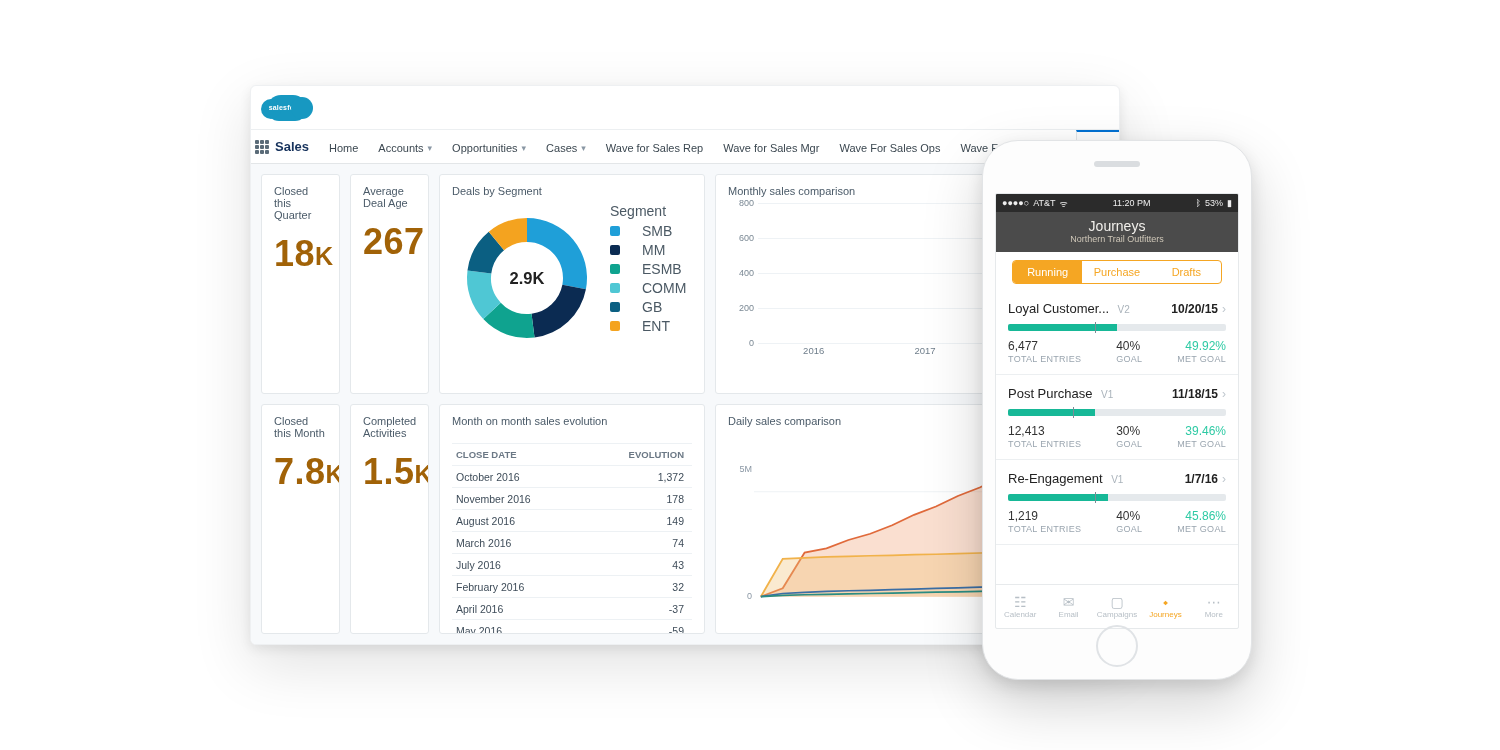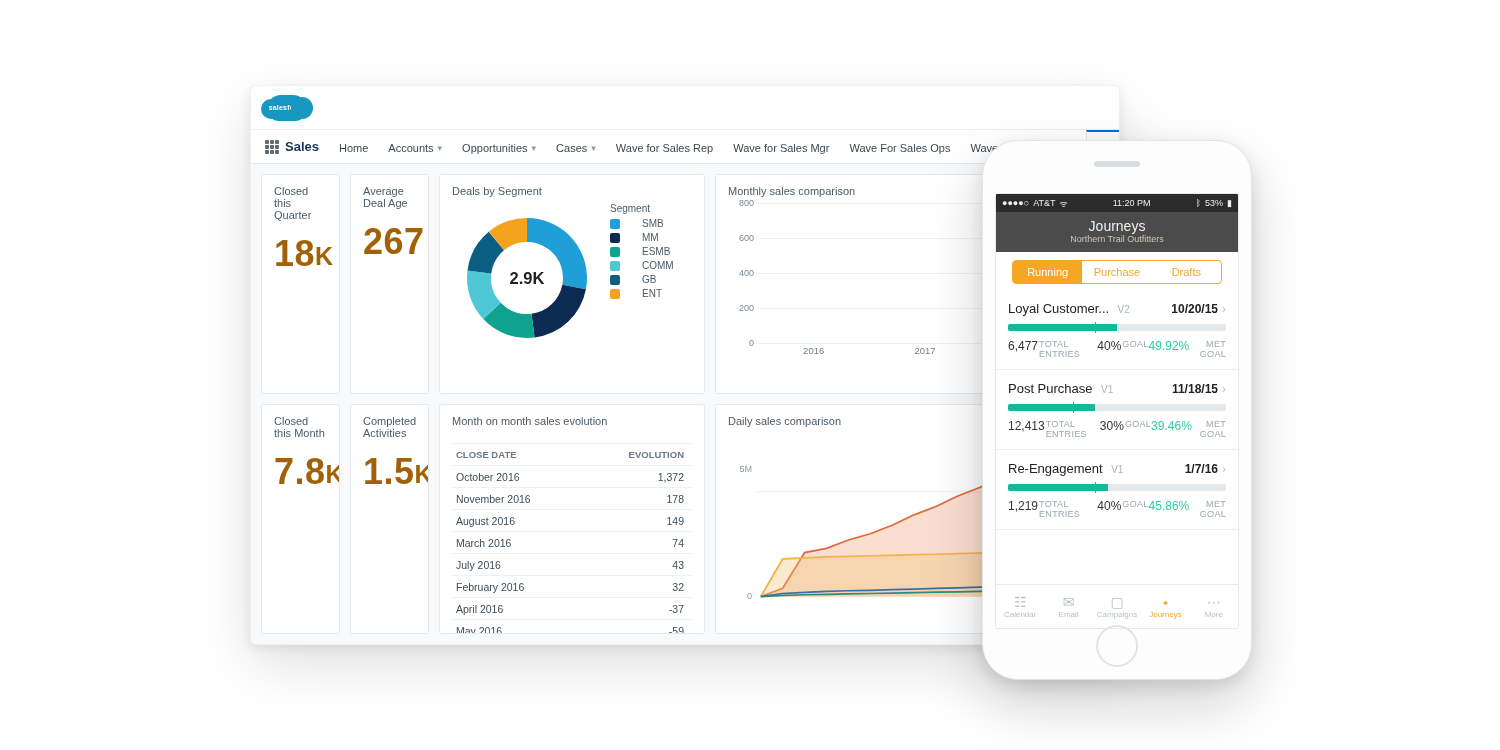--- a/index.html
+++ b/index.html
@@ -25,21 +25,21 @@
   .sf-cloud {
     width: 40px; height: 26px; background:#1798c1; border-radius: 14px 14px 12px 12px;
     position: relative; display:flex; align-items:center; justify-content:center;
   }
   .sf-cloud::before, .sf-cloud::after { content:""; position:absolute; background:#1798c1; border-radius:50%; }
   .sf-cloud::before { width:20px;height:20px; left:-6px; top:4px; }
   .sf-cloud::after  { width:22px;height:22px; right:-6px; top:2px; }
   .sf-cloud span { position:relative; color:#fff; font-size:7px; font-weight:600; letter-spacing:.2px; }
   .topnav {
     height: 34px; display:flex; align-items:stretch; border-bottom:1px solid #e3e6e8;
-    padding-left: 10px; font-size:11px; color:#3b4750;
+    padding-left: 0; font-size:11px; color:#3b4750;
   }
   .app-launcher { display:flex; align-items:center; gap:6px; padding: 0 10px 0 4px; }
   .waffle { width:14px; height:14px; display:grid; grid-template-columns:repeat(3,1fr); grid-template-rows:repeat(3,1fr); gap:1px;}
   .waffle i { background:#5a6b78; border-radius:1px; }
   .app-launcher .app-name { font-weight:600; font-size:13px; color:#16325c; }
   .topnav .tab {
     display:flex; align-items:center; gap:4px; padding: 0 10px; cursor:default;
     border-top: 2px solid transparent; white-space:nowrap;
   }
   .topnav .tab.active { border-top-color:#0070d2; color:#0070d2; font-weight:600; background:#fbfcfd; border-left:1px solid #e3e6e8; border-right:1px solid #e3e6e8;}
@@ -56,21 +56,21 @@
   .row2-left { grid-row:2; grid-column:1; }
   .kpi {
     color:#a16207; font-size:36px; font-weight:700; letter-spacing:.5px;
     text-align:right; padding: 6px 0 4px;
   }
   .kpi small{ font-size:25px; vertical-align:middle;}
   .donut-card { grid-row:1; grid-column:2; }
   .donut-wrap { display:flex; gap:8px; align-items:flex-start; }
   .donut-svg { width:150px; height:150px; }
   .donut-center { font-size:18px; font-weight:600; fill:#222; }
-  .legend { font-size:10px; color:#4b5964; }
+  .legend { font-size:14px; color:#4b5964; }
   .legend .lhdr{ font-weight:500; margin-bottom:4px;}
   .legend .li{ display:flex; align-items:center; gap:22px; margin:3px 0;}
   .sw{ width:10px;height:10px; border-radius:2px;}
   .bar-card { grid-row:1; grid-column:3; }
   .bar-chart { position:relative; height:160px; padding:6px 6px 0 30px;}
   .y-axis { position:absolute; left:0; top:0; bottom:20px; width:28px; font-size:9px; color:#7a8894; }
   .y-axis div{ position:absolute; right:2px; transform:translateY(-50%);}
   .gridlines { position:absolute; left:30px; right:4px; top:0; bottom:20px;}
   .gridlines div{ position:absolute; left:0;right:0; height:1px; background:#eef2f5;}
   .bars { position:absolute; left:30px; right:4px; bottom:20px; top:0; display:flex; justify-content:space-around; align-items:flex-end;}
@@ -115,21 +115,21 @@
   .jitem{ padding:9px 12px 10px; border-bottom:1px solid #eceff1;}
   .jitem .row1{ display:flex; align-items:flex-start; justify-content:space-between;}
   .jname{ font-size:13px; color:#222;}
   .jver{ font-size:10px; color:#aab3bb; margin-left:4px;}
   .jdate{ font-size:12px; color:#222; font-weight:600;}
   .jchev{ color:#bfc7ce; font-size:12px; margin-left:4px;}
   .jprog{ height:7px; background:#e5e9ec; border-radius:2px; margin:7px 0 8px; position:relative;}
   .jprog .fill{ height:100%; background:#17b897; border-radius:2px 0 0 2px;}
   .jprog .goalmark{ position:absolute; top:-2px; bottom:-2px; width:1px; background:#7d8a95;}
   .jstats{ display:flex; justify-content:space-between; font-size:9px; color:#9aa5af; letter-spacing:.3px;}
-  .jstats .col{ display:flex; flex-direction:row; gap:1px;}
+  .jstats .col{ display:flex; flex-direction:column; gap:1px;}
   .jstats .v{ font-size:12px; color:#333; letter-spacing:0;}
   .jstats .v.green{ color:#2ecaa4;}
   .ph-tabbar{ height:44px; border-top:1px solid #e7eaec; display:flex;}
   .ph-tabbar .tb{ flex:1; display:flex; flex-direction:column; align-items:center; justify-content:center; gap:1px; font-size:8px; color:#b7bfc6;}
   .ph-tabbar .tb.active{ color:#f5a623;}
   .tb .ico{ font-size:14px; line-height:1;}
 </style>
 </head>
 <body>
 

